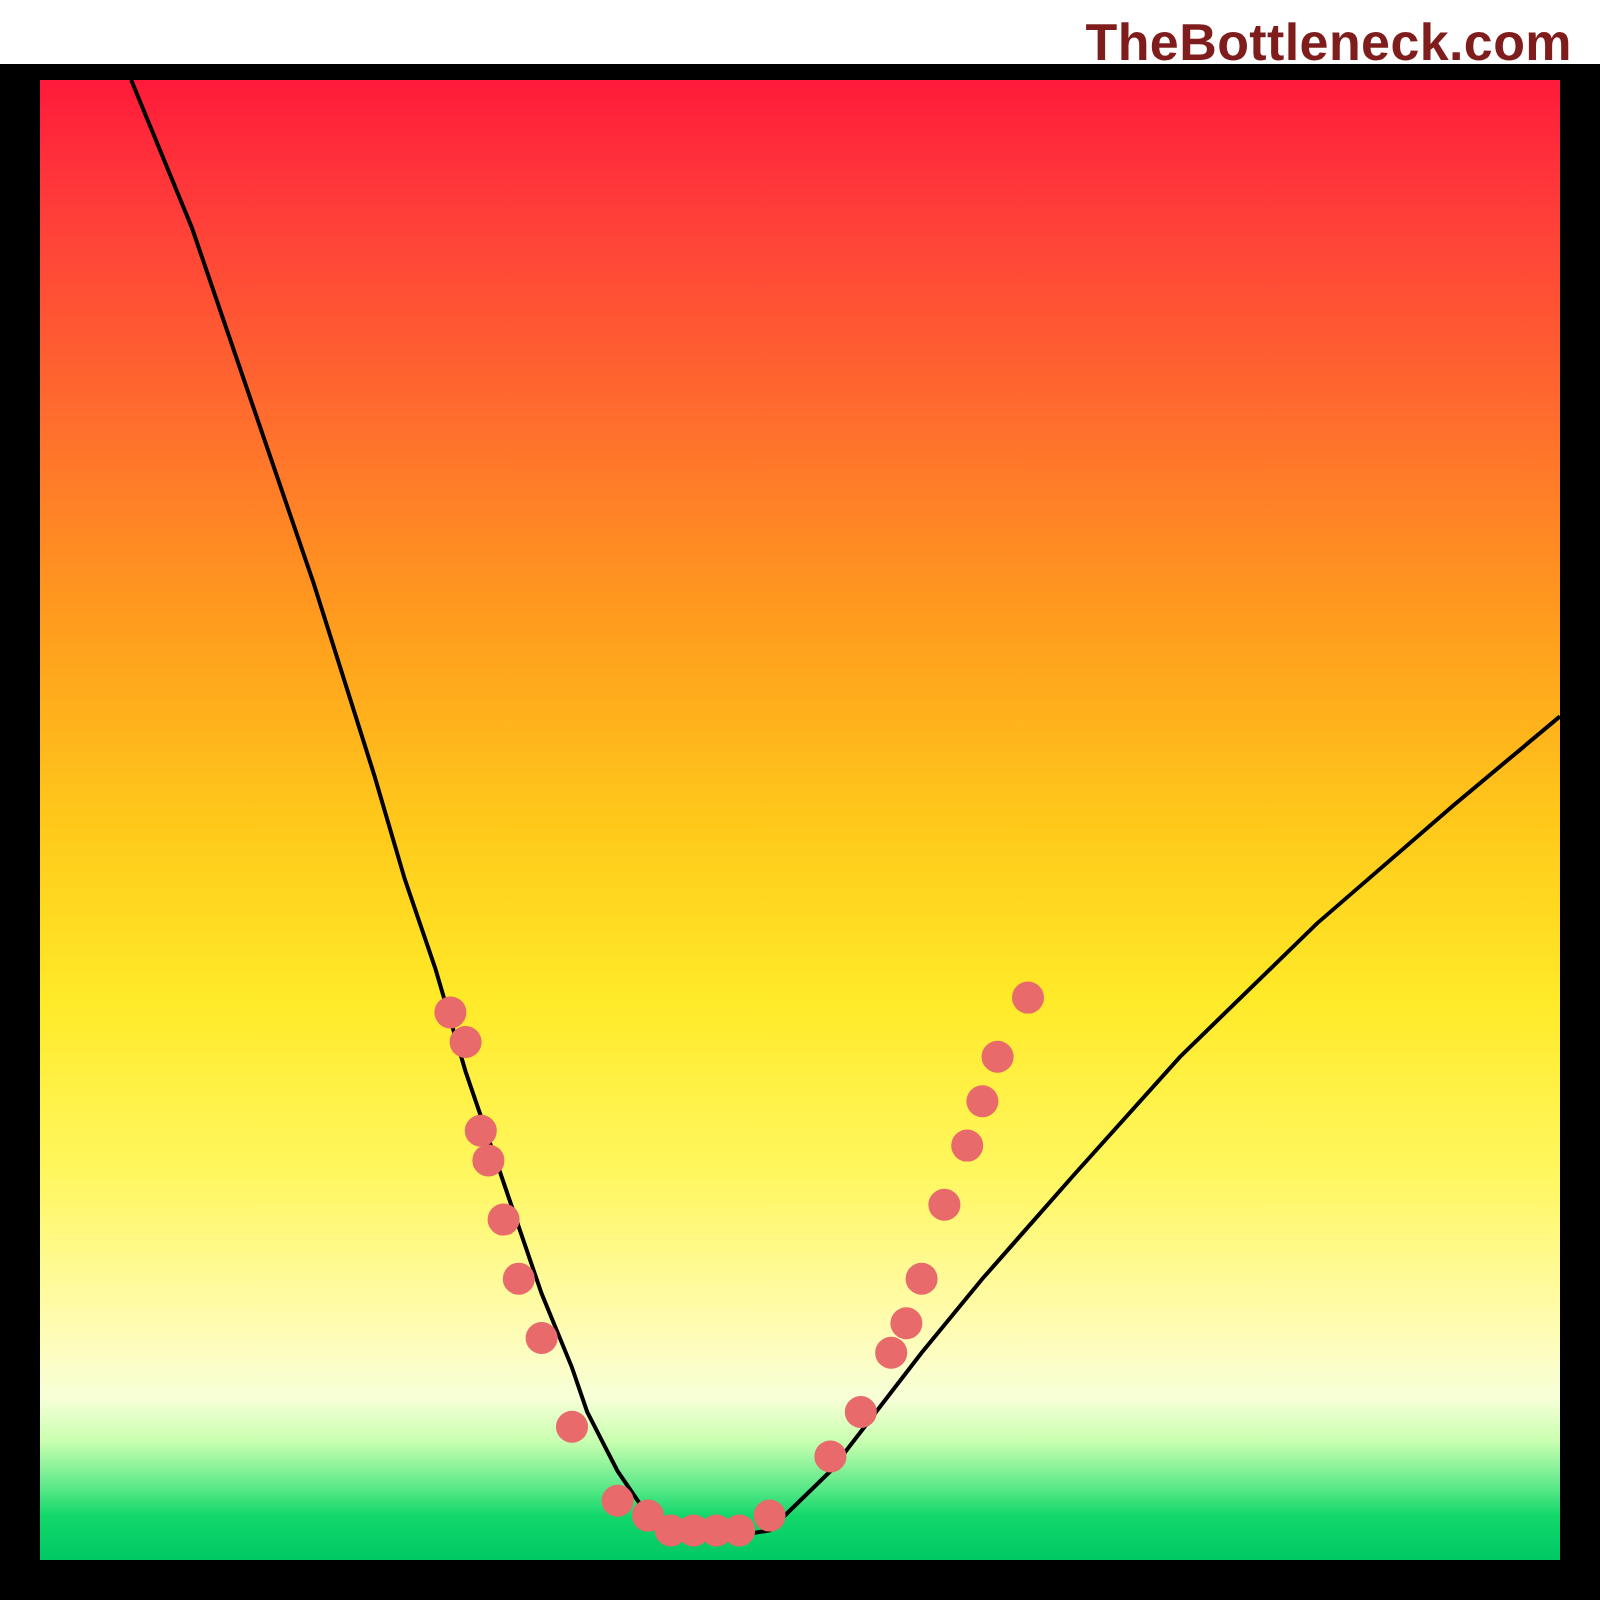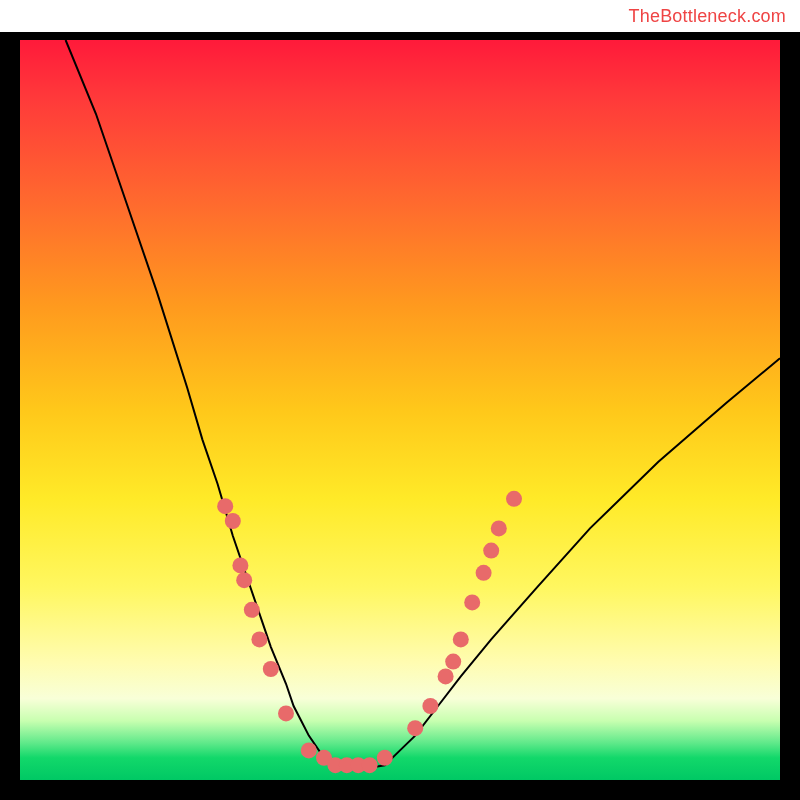--- a/index.html
+++ b/index.html
@@ -13,23 +13,23 @@
   }
   .wrap {
     position: relative;
     width: 800px;
     height: 800px;
   }
   .watermark {
     position: absolute;
     top: 6px;
     right: 14px;
-    color: #ef4444;
-    font-size: 18px;
-    font-weight: 400;
+    color: #7f1d1d;
+    font-size: 26px;
+    font-weight: 700;
     letter-spacing: 0.2px;
     z-index: 5;
   }
   .plot-outer {
     position: absolute;
     left: 0; right: 0; bottom: 0;
     top: 32px;
     background: #000;
   }
   .plot-inner {

